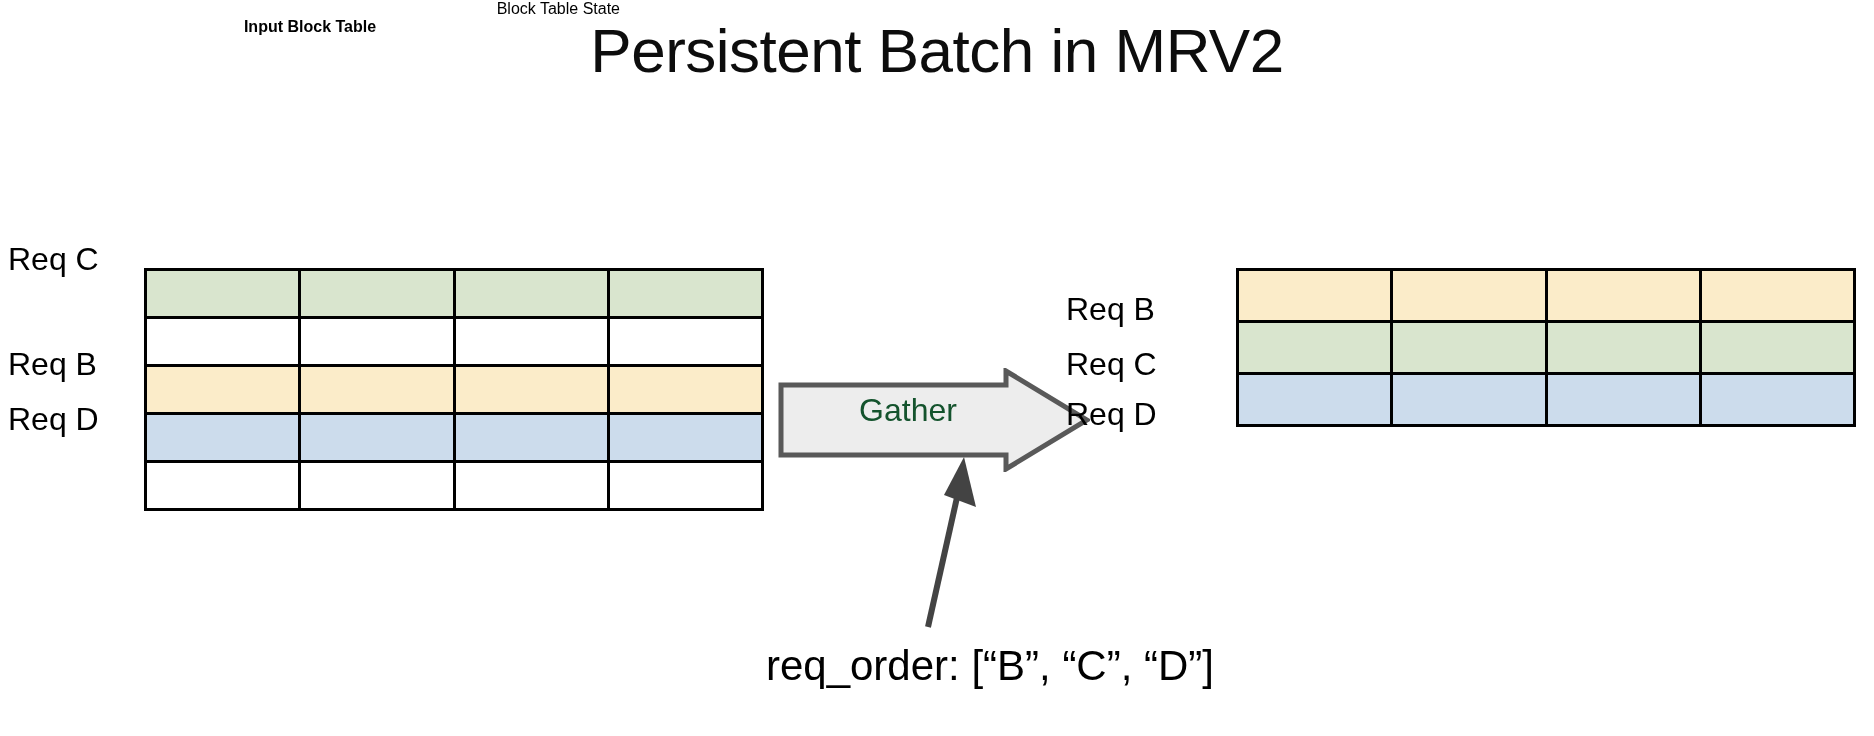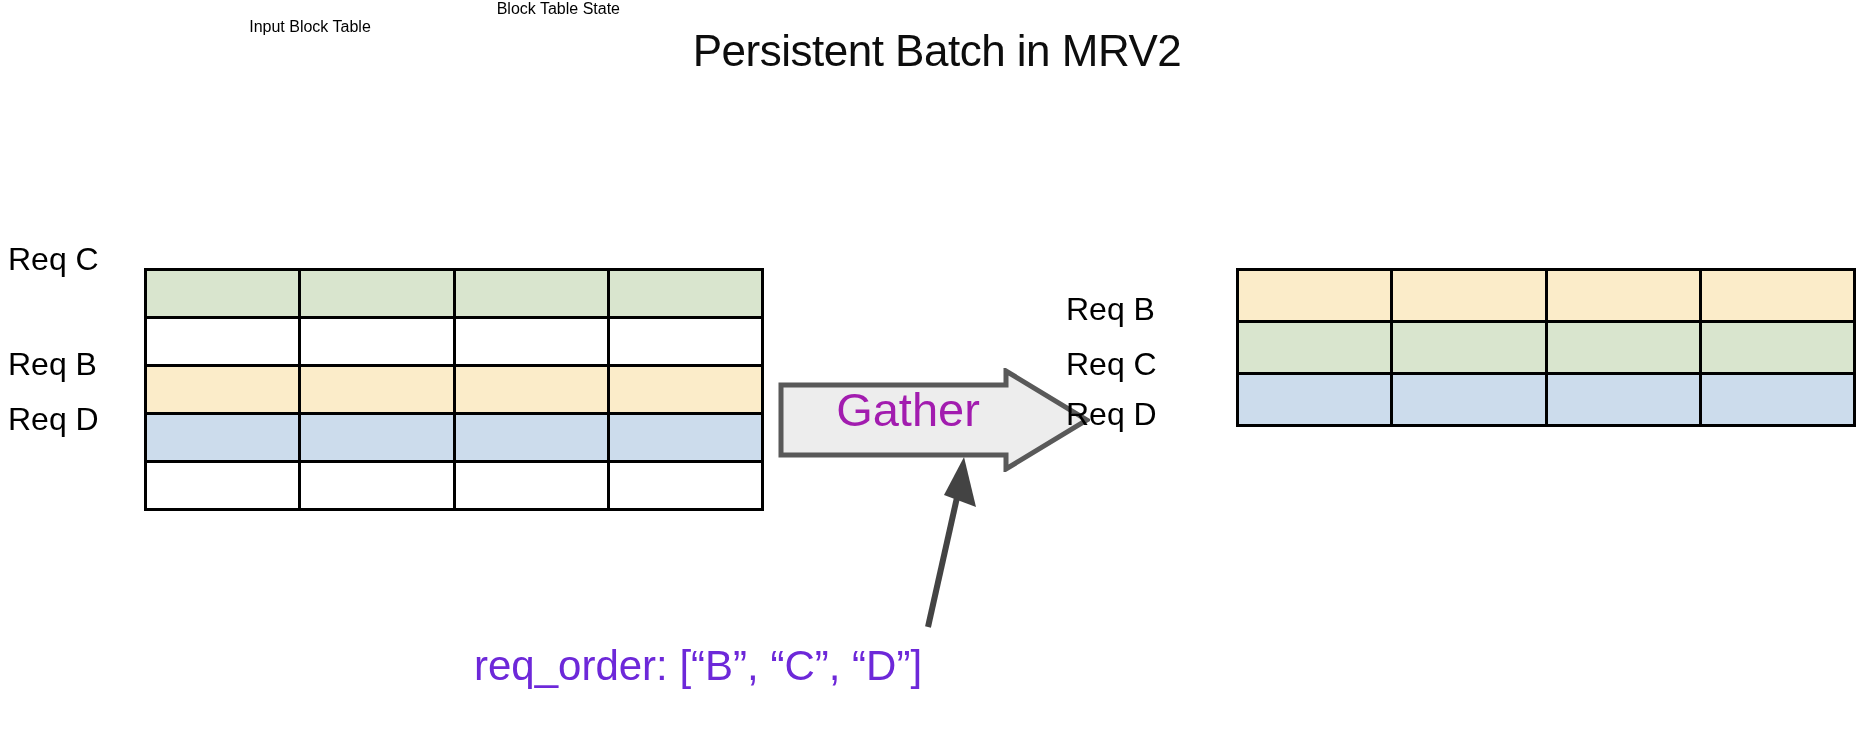--- a/index.html
+++ b/index.html
@@ -16,37 +16,38 @@
     color: #000000;
   }
 
   
   #slide-title {
     position: absolute;
     left: 0;
     top: 14px;
     width: 1874px;
     text-align: center;
-    font-size: 44px;
+    font-size: 62px;
     line-height: 74px;
     font-weight: 400;
     color: #0d0d0d;
     letter-spacing: -0.5px;
   }
   #left-heading {
     left: 144px;
     top: 150px;
     width: 620px;
     text-align: right;
   }
   #right-heading {
     left: 1236px;
     top: 150px;
     width: 620px;
     text-align: center;
+    font-weight: bold;
   }
 
   
   .block-table {
     position: absolute;
     border-collapse: collapse;
     table-layout: fixed;
   }
   .block-table td {
     border: 3px solid #000000;
@@ -98,45 +99,45 @@
     top: 368px;
     width: 312px;
     height: 104px;
   }
   #gather-label {
     position: absolute;
     left: 778px;
     top: 386px;
     width: 260px;
     text-align: center;
-    font-size: 47px;
+    font-size: 32px;
     line-height: 48px;
-    color: #a21caf;
+    color: #14532d;
     white-space: nowrap;
   }
 
   
   #req-order-arrow {
     position: absolute;
     left: 900px;
     top: 455px;
     width: 130px;
     height: 175px;
   }
 
   
   #req-order-caption {
     position: absolute;
-    left: 474px;
+    left: 454px;
     top: 640px;
     width: 760px;
-    text-align: left;
+    text-align: right;
     font-size: 42px;
     line-height: 52px;
-    color: #6d28d9;
+    color: #000000;
     white-space: nowrap;
   }
 </style>
 </head>
 <body>
 
 <div id="slide-title">Persistent Batch in MRV2</div>
 
 <div id="left-heading">
   <span>Block Table </span><span class="accent">State</span>

